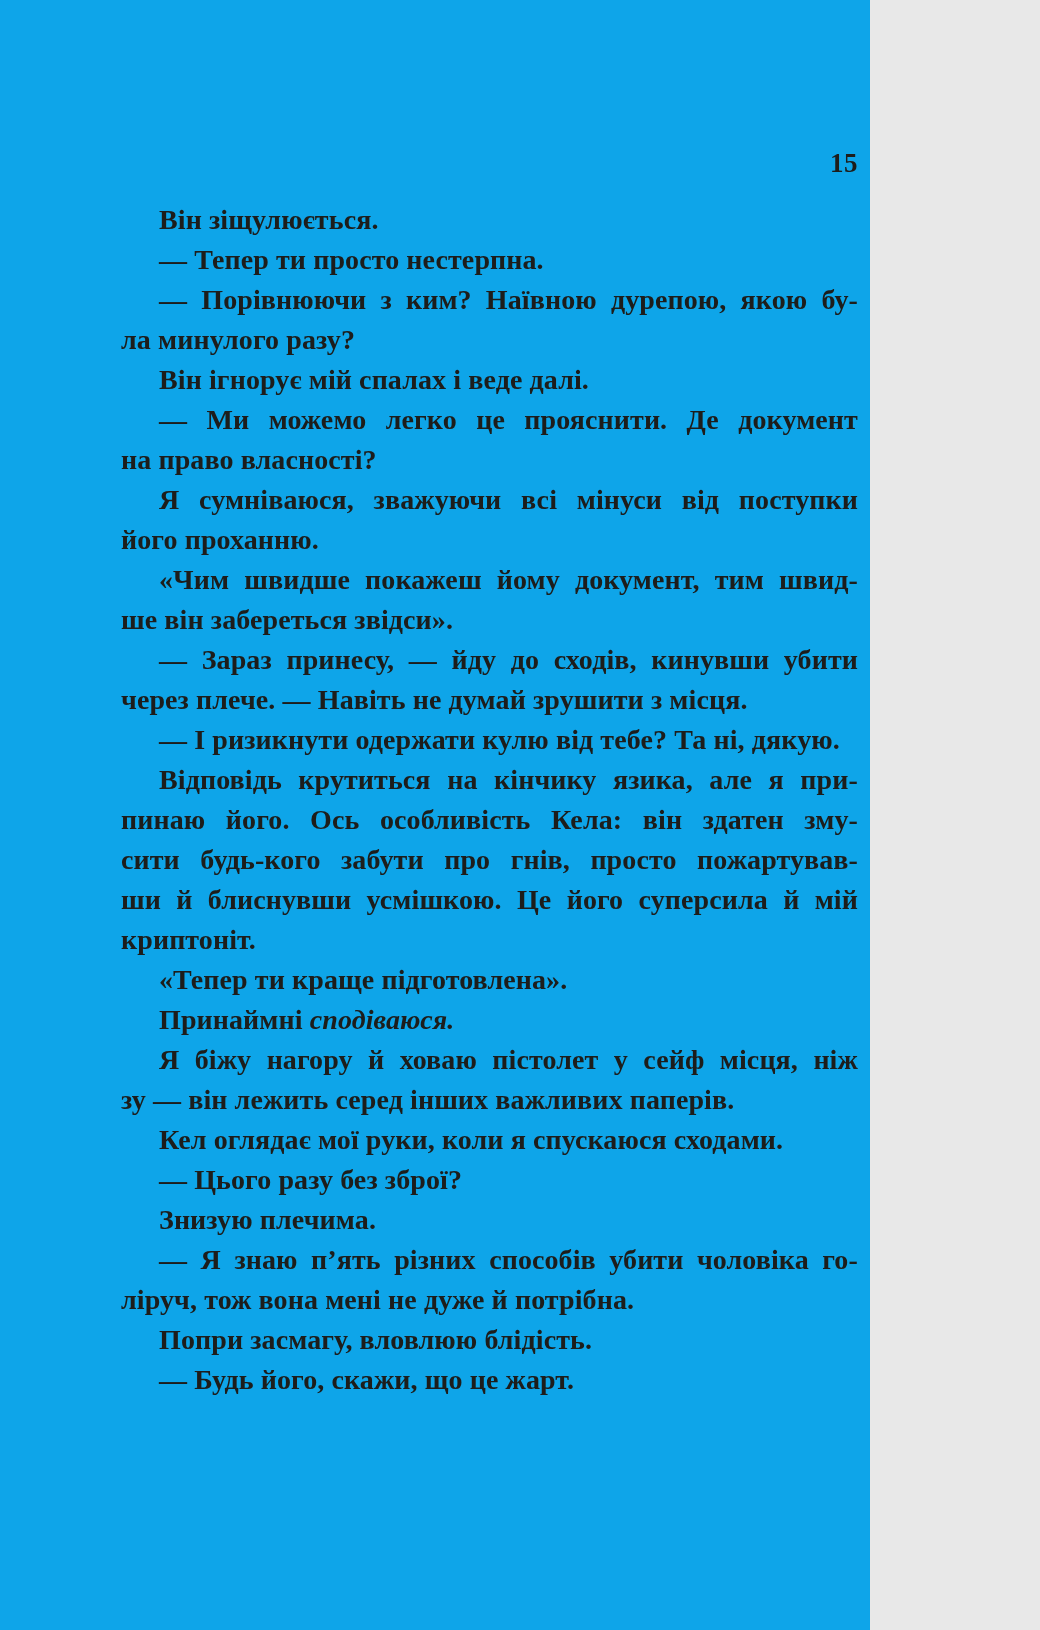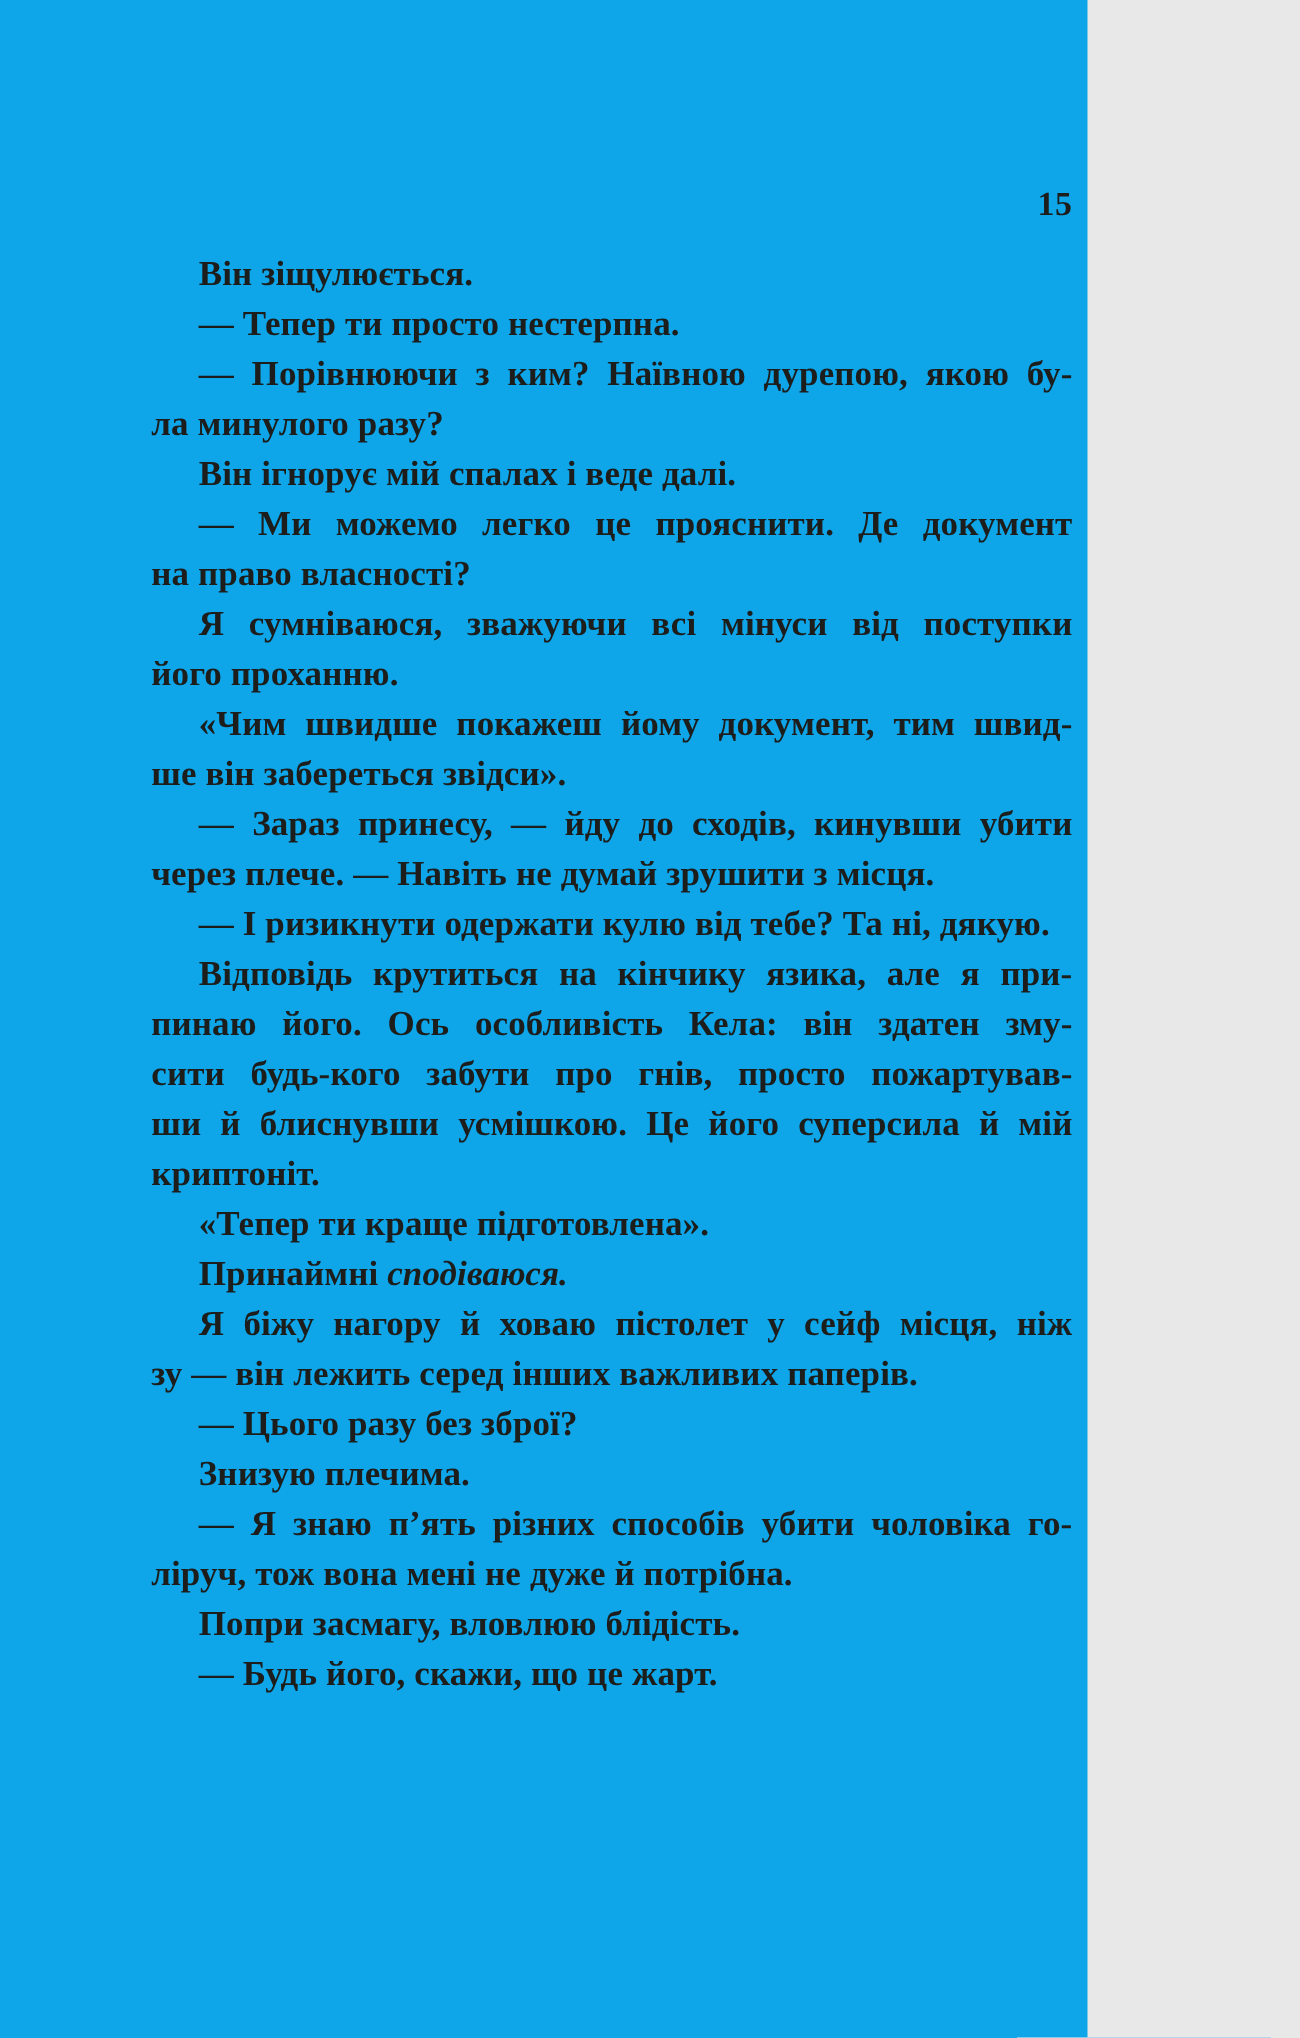--- a/index.html
+++ b/index.html
@@ -157,20 +157,21 @@
         <span>нагору</span>
         <span>й</span>
         <span>ховаю</span>
         <span>пістолет</span>
         <span>у</span>
         <span>сейф</span>
         <span>місця,</span>
         <span>ніж</span>
       </div>
       <div class="line">зу — він лежить серед інших важливих паперів.</div>
+      <div class="line indent">Кел оглядає мої руки, коли я спускаюся сходами.</div>
       <div class="line indent">— Цього разу без зброї?</div>
       <div class="line indent">Знизую плечима.</div>
       <div class="line indent stretch">
         <span>—</span>
         <span>Я</span>
         <span>знаю</span>
         <span>п’ять</span>
         <span>різних</span>
         <span>способів</span>
         <span>убити</span>

